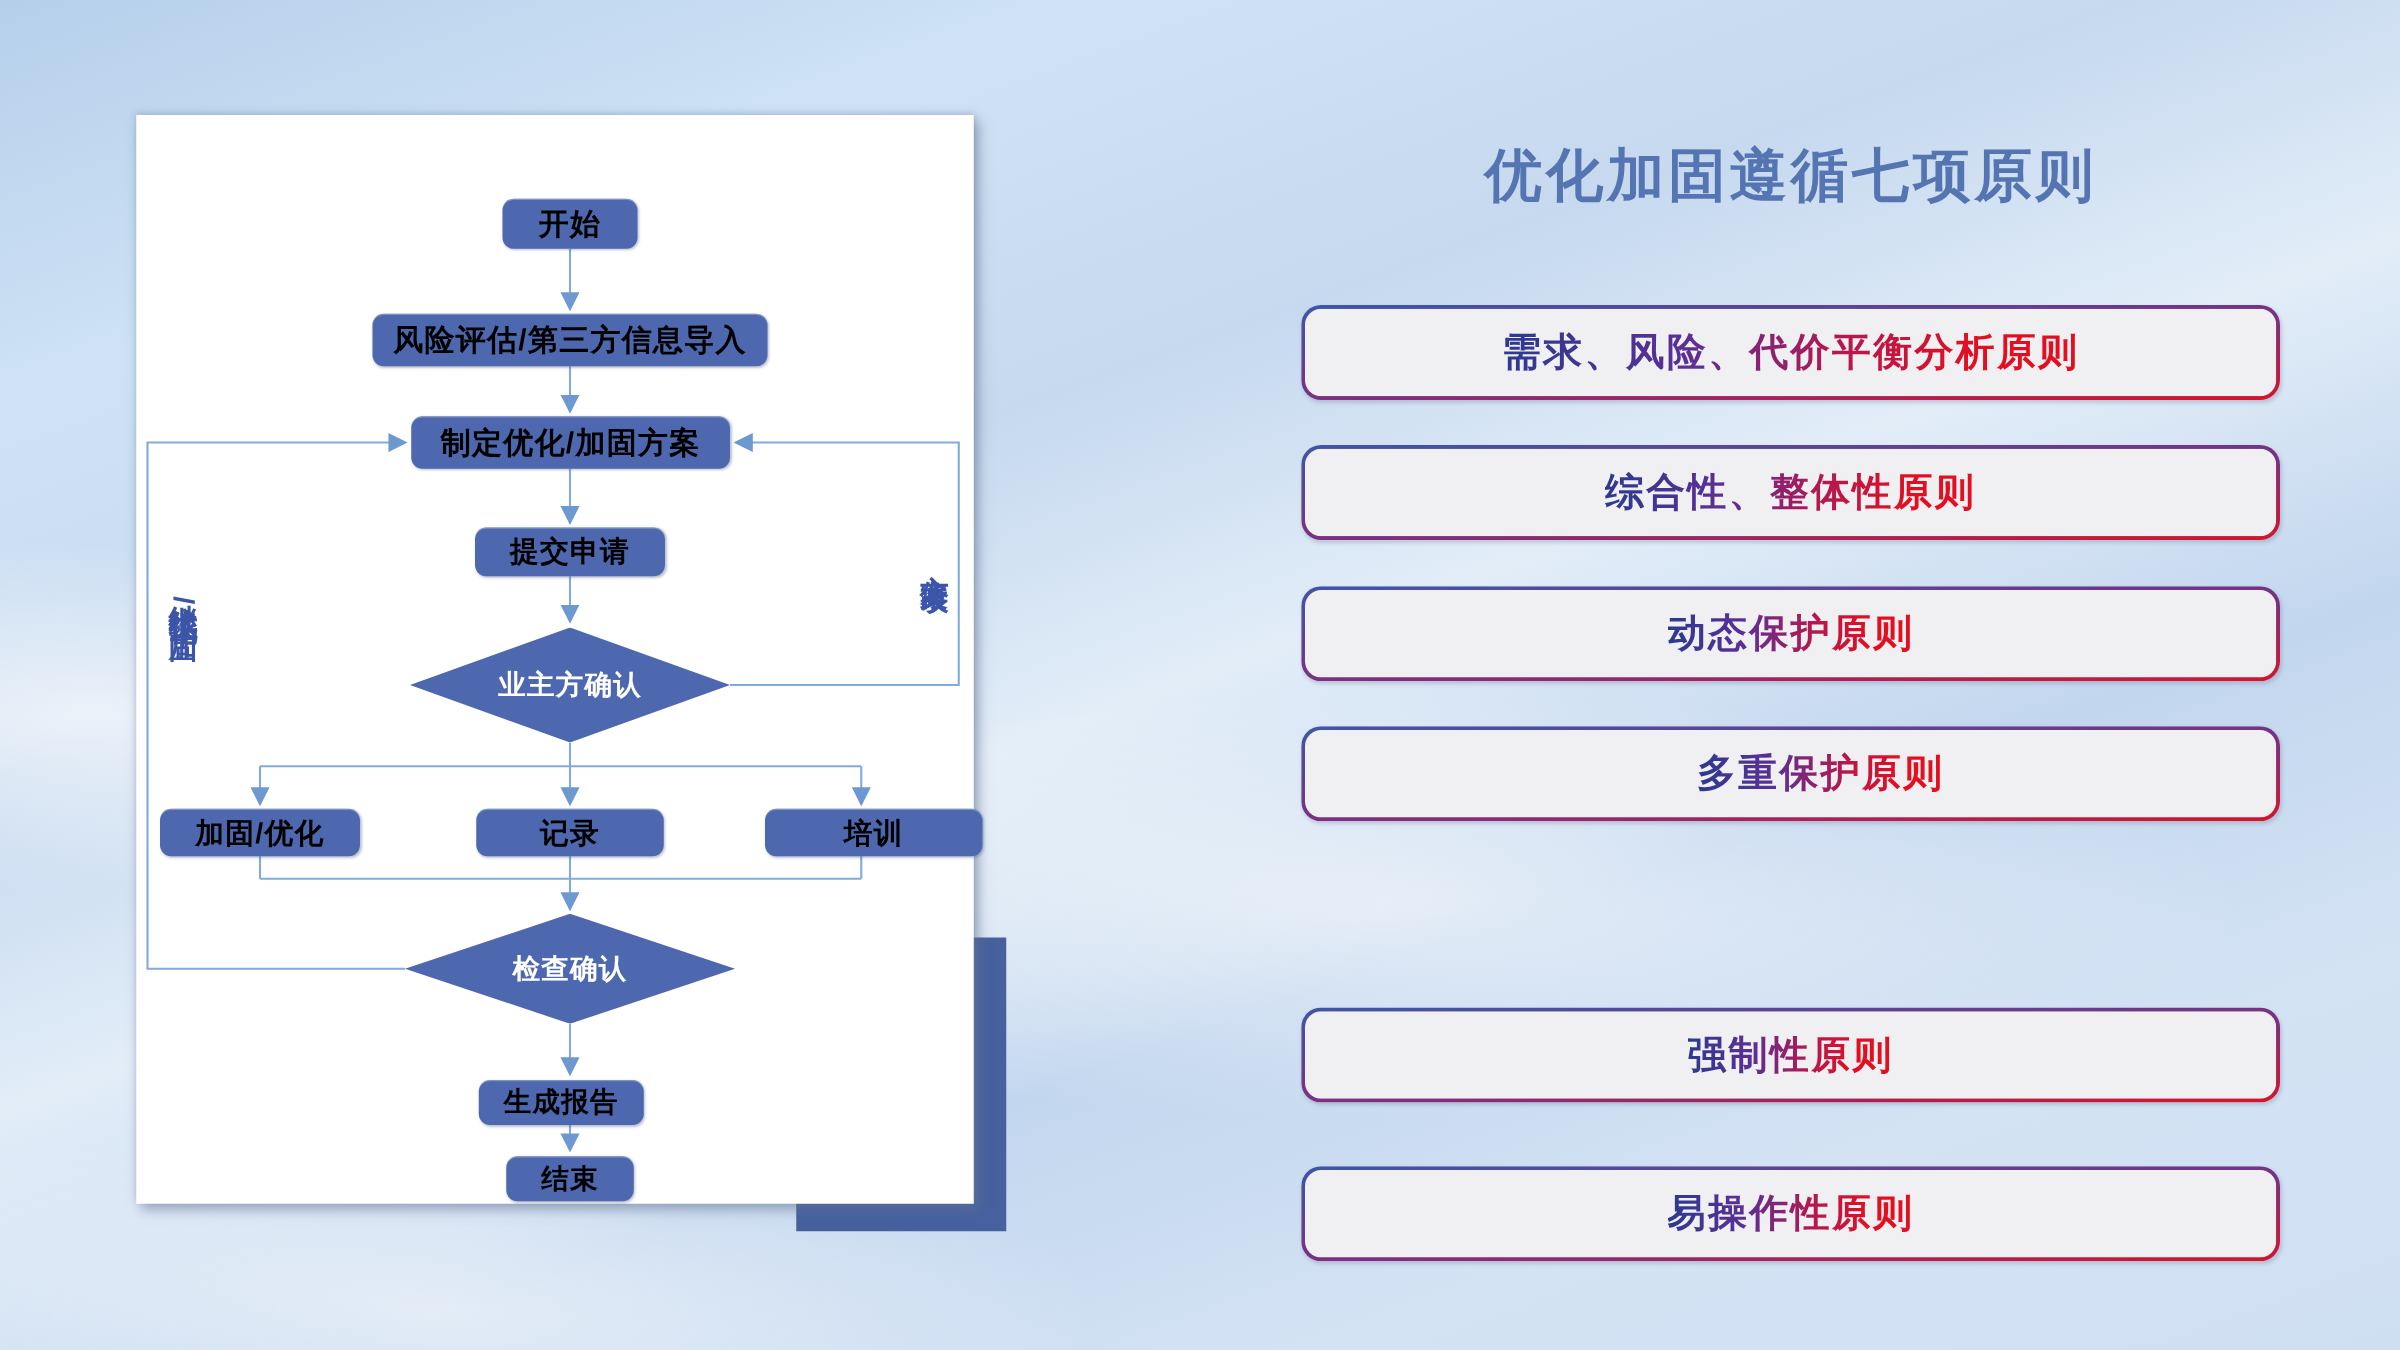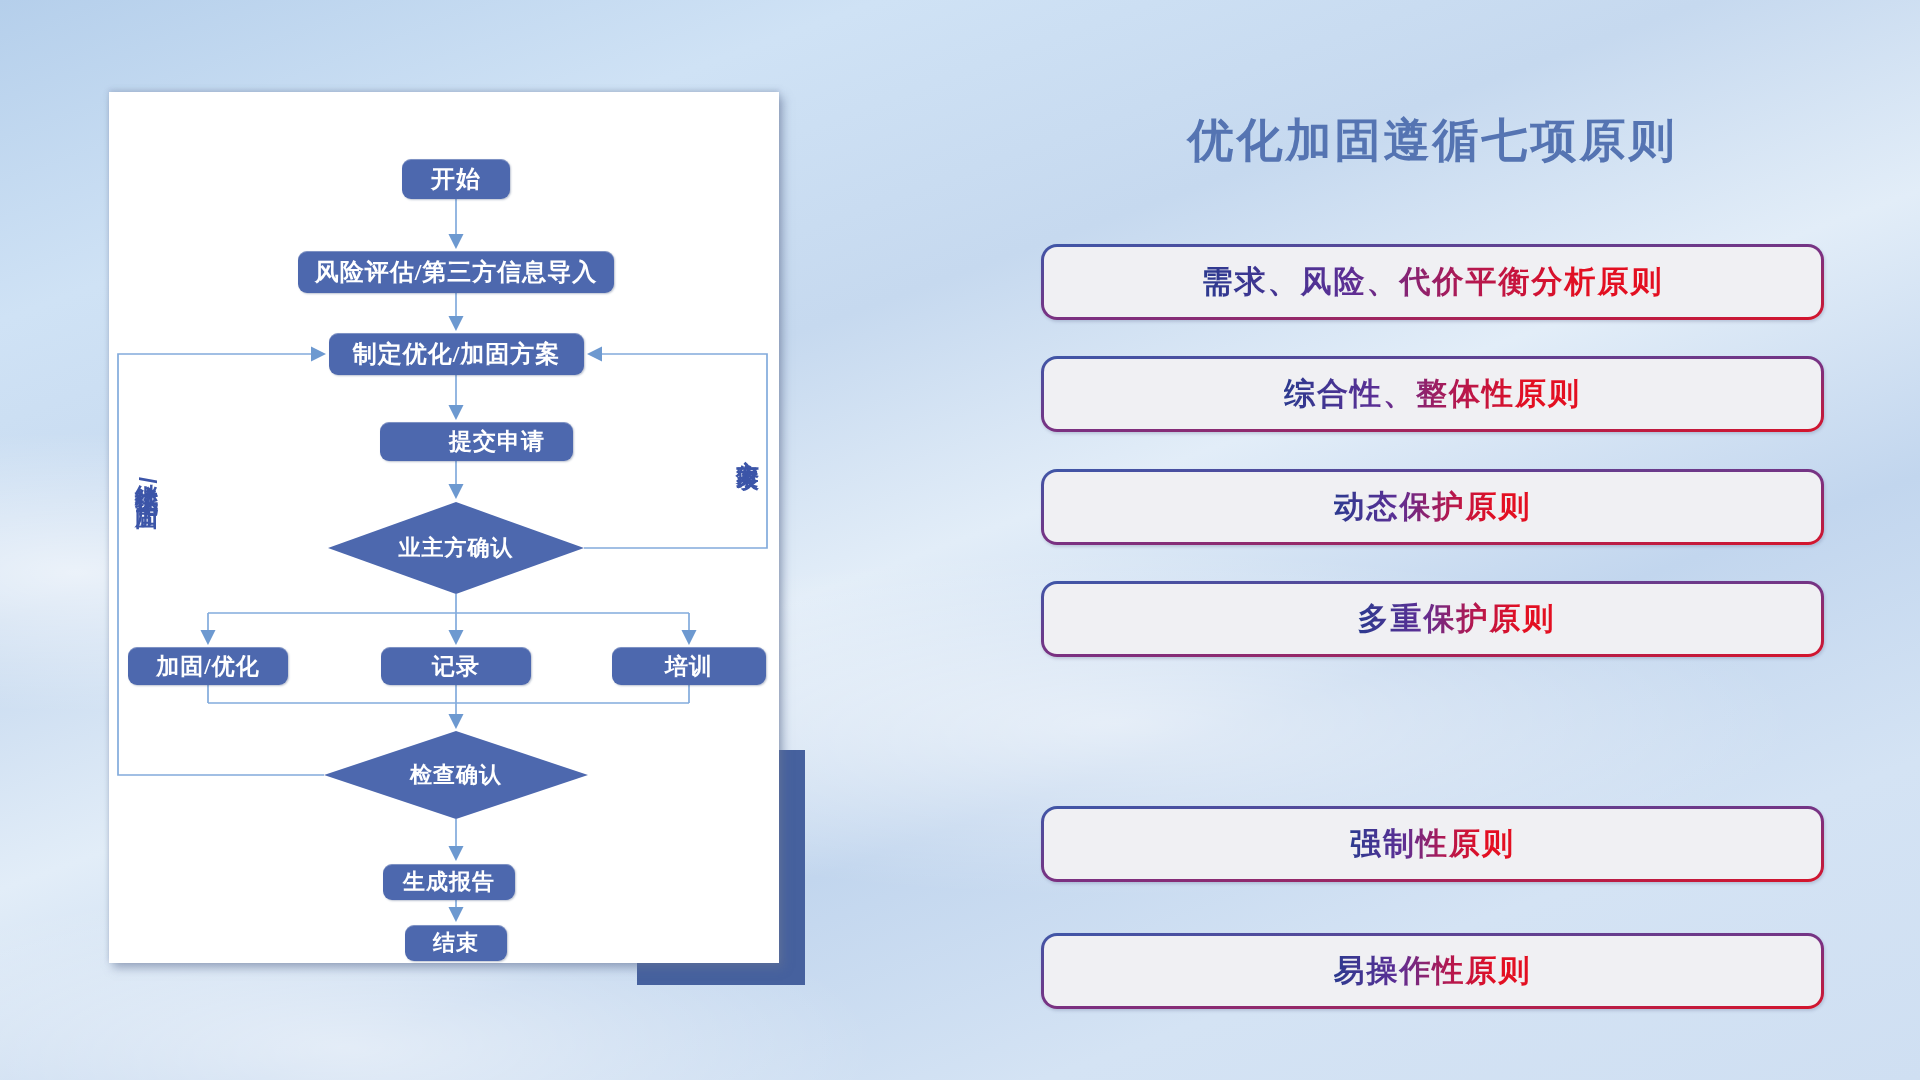--- a/index.html
+++ b/index.html
@@ -10,23 +10,23 @@
       radial-gradient(ellipse 950px 240px at 58% 67%, rgba(255,255,255,.55), transparent 72%),
       radial-gradient(ellipse 760px 230px at 18% 97%, rgba(255,255,255,.55), transparent 70%),
       linear-gradient(160deg,#b5cfeb 0%,#cfe2f5 18%,#c6d9ef 35%,#e2edf8 50%,#c2d6ee 66%,#d4e3f4 82%,#cfdff2 100%);
   }
   
   .accent-rect{position:absolute;left:637px;top:750px;width:168px;height:235px;background:#46619e;z-index:1;}
   .panel{position:absolute;left:109px;top:92px;width:670px;height:871px;background:#ffffff;z-index:2;
     box-shadow:4px 5px 9px rgba(100,115,150,.55), 0 -2px 5px rgba(120,135,165,.35);}
   svg.connectors{position:absolute;left:0;top:0;width:1920px;height:1080px;z-index:3;pointer-events:none;}
   .flow-node{position:absolute;z-index:4;display:flex;align-items:center;justify-content:center;
-    background:#4d68ae;color:#ffffff;font-weight:bold;border-radius:9px;
+    background:#4d68ae;color:#000000;font-weight:bold;border-radius:9px;
     box-shadow:inset 0 1px 0 rgba(255,255,255,.28), 1px 1px 2px rgba(60,80,120,.35);
-    font-size:24px;letter-spacing:1px;white-space:nowrap;font-family:Liberation Serif, serif;}
+    font-size:24px;letter-spacing:1px;white-space:nowrap;}
   .flow-diamond{position:absolute;z-index:4;display:flex;align-items:center;justify-content:center;
     background:#4d68ae;color:#ffffff;font-weight:bold;font-size:22px;letter-spacing:1px;
     clip-path:polygon(50% 0%,100% 50%,50% 100%,0% 50%);box-shadow:none;border-radius:0;}
   .v-label{position:absolute;z-index:4;writing-mode:vertical-rl;color:#3c55a8;font-weight:bold;
     font-size:23px;letter-spacing:3px;line-height:30px;text-align:center;}
   
   .r-title{position:absolute;left:1041px;top:110px;width:783px;z-index:4;text-align:center;
     font-size:46px;font-weight:bold;color:#5574b2;letter-spacing:3px;}
   .principle{position:absolute;left:1041px;width:783px;height:76px;z-index:4;box-sizing:border-box;
     display:flex;align-items:center;justify-content:center;
@@ -73,29 +73,29 @@
       <path d="M584 548 H767 V354 H590" marker-end="url(#arr)"></path>
     </g>
   </svg>
 
   <div class="flow-node" style="left:402px;top:159px;width:108px;height:40px;">开始</div>
 
   <div class="flow-node" style="left:298px;top:251px;width:316px;height:42px;">风险评估/第三方信息导入</div>
 
   <div class="flow-node" style="left:329px;top:333px;width:255px;height:42px;">制定优化/加固方案</div>
 
-  <div class="flow-node" style="left:380px;top:422px;width:152px;height:39px;font-size:23px;padding-left:41px;">提交申请</div>
+  <div class="flow-node" style="left:380px;top:422px;width:152px;height:39px;font-size:23px;">提交申请</div>
 
   <div class="flow-diamond" style="left:328px;top:502px;width:256px;height:92px;">业主方确认</div>
 
   <div class="flow-node" style="left:128px;top:647px;width:160px;height:38px;font-size:23px;">加固/优化</div>
 
   <div class="flow-node" style="left:381px;top:647px;width:150px;height:38px;font-size:23px;">记录</div>
 
-  <div class="flow-node" style="left:612px;top:647px;width:154px;height:38px;font-size:23px;">培训</div>
+  <div class="flow-node" style="left:612px;top:647px;width:174px;height:38px;font-size:23px;">培训</div>
 
   <div class="flow-diamond" style="left:324px;top:731px;width:264px;height:88px;">检查确认</div>
 
   <div class="flow-node" style="left:383px;top:864px;width:132px;height:36px;font-size:22px;">生成报告</div>
 
   <div class="flow-node" style="left:405px;top:925px;width:102px;height:36px;font-size:22px;">结束</div>
 
   <div class="v-label" style="left:132px;top:394px;height:170px;">继续优化/加固</div>
 
   <div class="v-label" style="left:733px;top:392px;height:110px;">方案修改</div>

